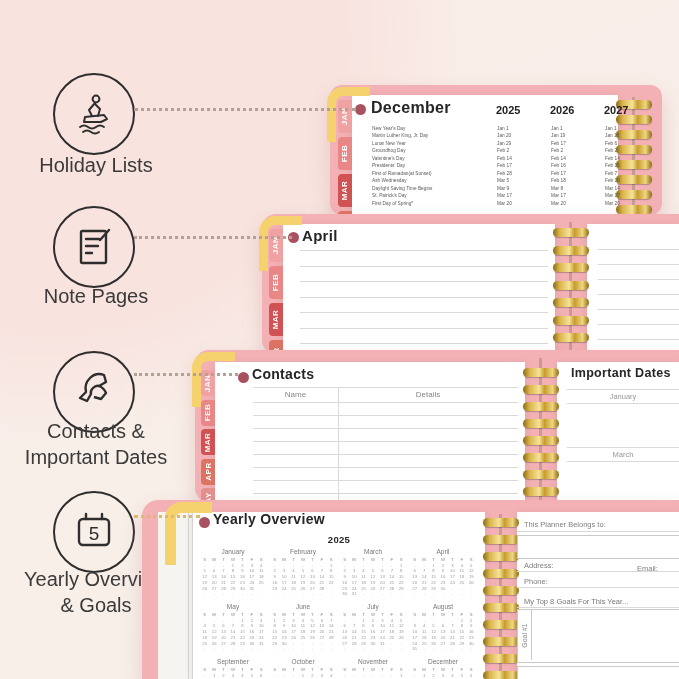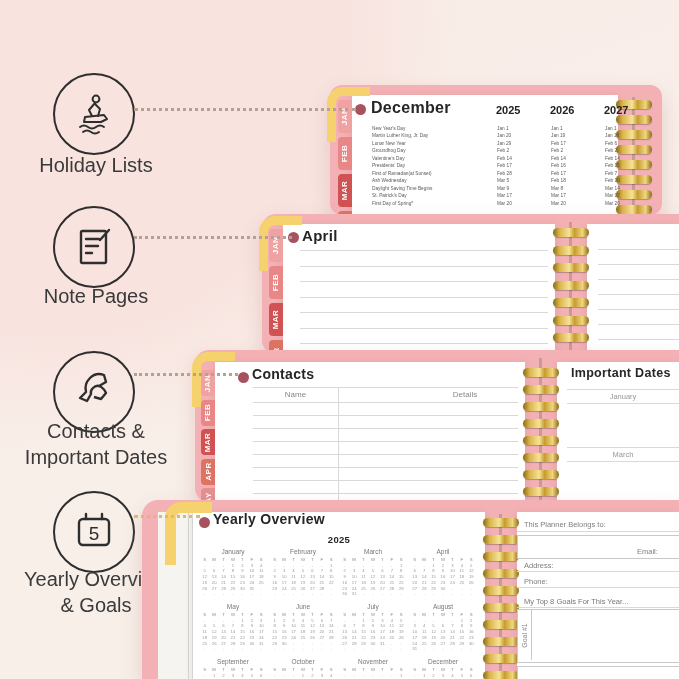--- a/index.html
+++ b/index.html
@@ -288,21 +288,21 @@
     <div class="coil" style="left: 523px; top: 419px;"></div>
     <div class="coil" style="left: 523px; top: 436px;"></div>
     <div class="coil" style="left: 523px; top: 453px;"></div>
     <div class="coil" style="left: 523px; top: 470px;"></div>
     <div class="coil" style="left: 523px; top: 487px;"></div>
     <div class="spiral"></div>
   <div class="tdot" style="left:238px;top:372px;"></div>
   <div class="ptitle" style="left:252px;top:366px;font-size:14px;">Contacts</div>
   <div class="rline" style="left:253px;top:387px;width:265px;"></div>
   <div class="colhead" style="left:253px;top:390px;width:85px;">Name</div>
-  <div class="colhead" style="left:338px;top:390px;width:180px;padding-left:37px;">Details</div>
+  <div class="colhead" style="left:338px;top:390px;width:180px;">Details</div>
   <div class="vline" style="left:338px;top:387px;height:114px;"></div>
   <div class="rline" style="left: 253px; top: 402px; width: 265px;"></div>
     <div class="rline" style="left: 253px; top: 415px; width: 265px;"></div>
     <div class="rline" style="left: 253px; top: 428px; width: 265px;"></div>
     <div class="rline" style="left: 253px; top: 441px; width: 265px;"></div>
     <div class="rline" style="left: 253px; top: 454px; width: 265px;"></div>
     <div class="rline" style="left: 253px; top: 467px; width: 265px;"></div>
     <div class="rline" style="left: 253px; top: 480px; width: 265px;"></div>
     <div class="rline" style="left: 253px; top: 493px; width: 265px;"></div>
     <div class="lines"></div>
@@ -898,21 +898,21 @@
         </div>
       </div>
     </div>
 
   <div class="olabel" style="left:524px;top:520px;">This Planner Belongs to:</div>
   <div class="rline" style="left:517px;top:531px;width:162px;"></div>
   <div class="obox" style="left:517px;top:535px;width:161px;height:22px;"></div>
   <div class="olabel" style="left:524px;top:561px;">Address:</div>
   <div class="rline" style="left:517px;top:571px;width:162px;"></div>
   <div class="olabel" style="left:524px;top:577px;">Phone:</div>
-  <div class="olabel" style="left:637px;top:547px;">Email:</div>
+  <div class="olabel" style="left:637px;top:564px;">Email:</div>
   <div class="rline" style="left:517px;top:587px;width:162px;"></div>
   <div class="olabel" style="left:524px;top:597px;color:#777;">My Top 8 Goals For This Year...</div>
   <div class="rline" style="left:517px;top:607px;width:162px;"></div>
   <div class="obox" style="left:517px;top:609px;width:161px;height:52px;"></div>
   <div class="goalstrip" style="left:518px;top:610px;width:13px;height:50px;">
     <span>Goal #1</span>
   </div>
   <div class="obox" style="left:517px;top:666px;width:161px;height:20px;"></div>
 
   <div class="connector" style="left:134px;top:108px;width:222px;"></div>

